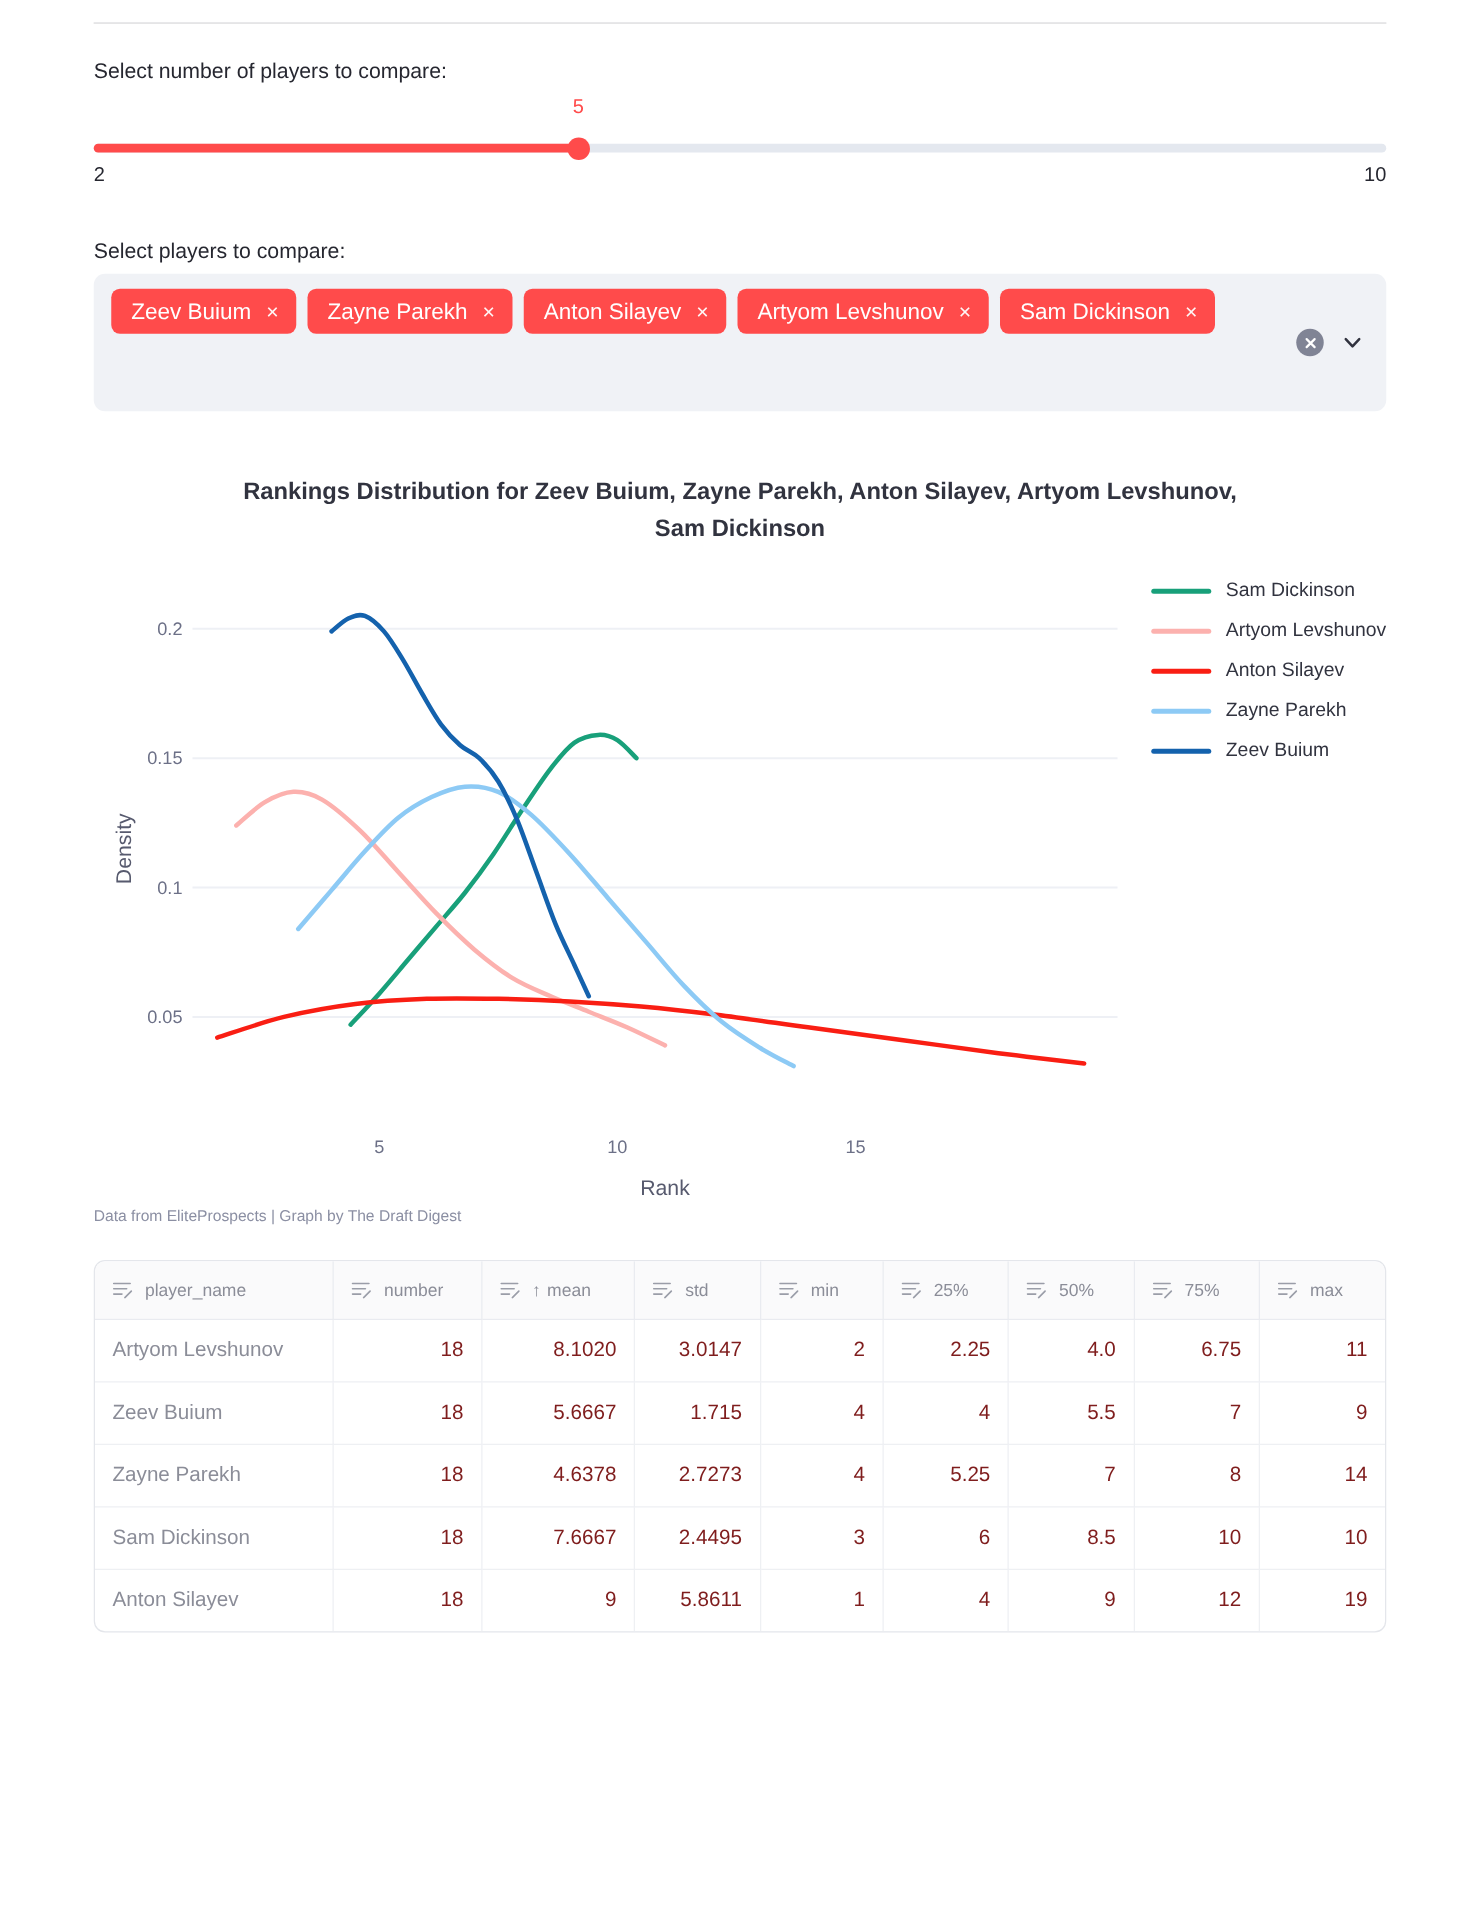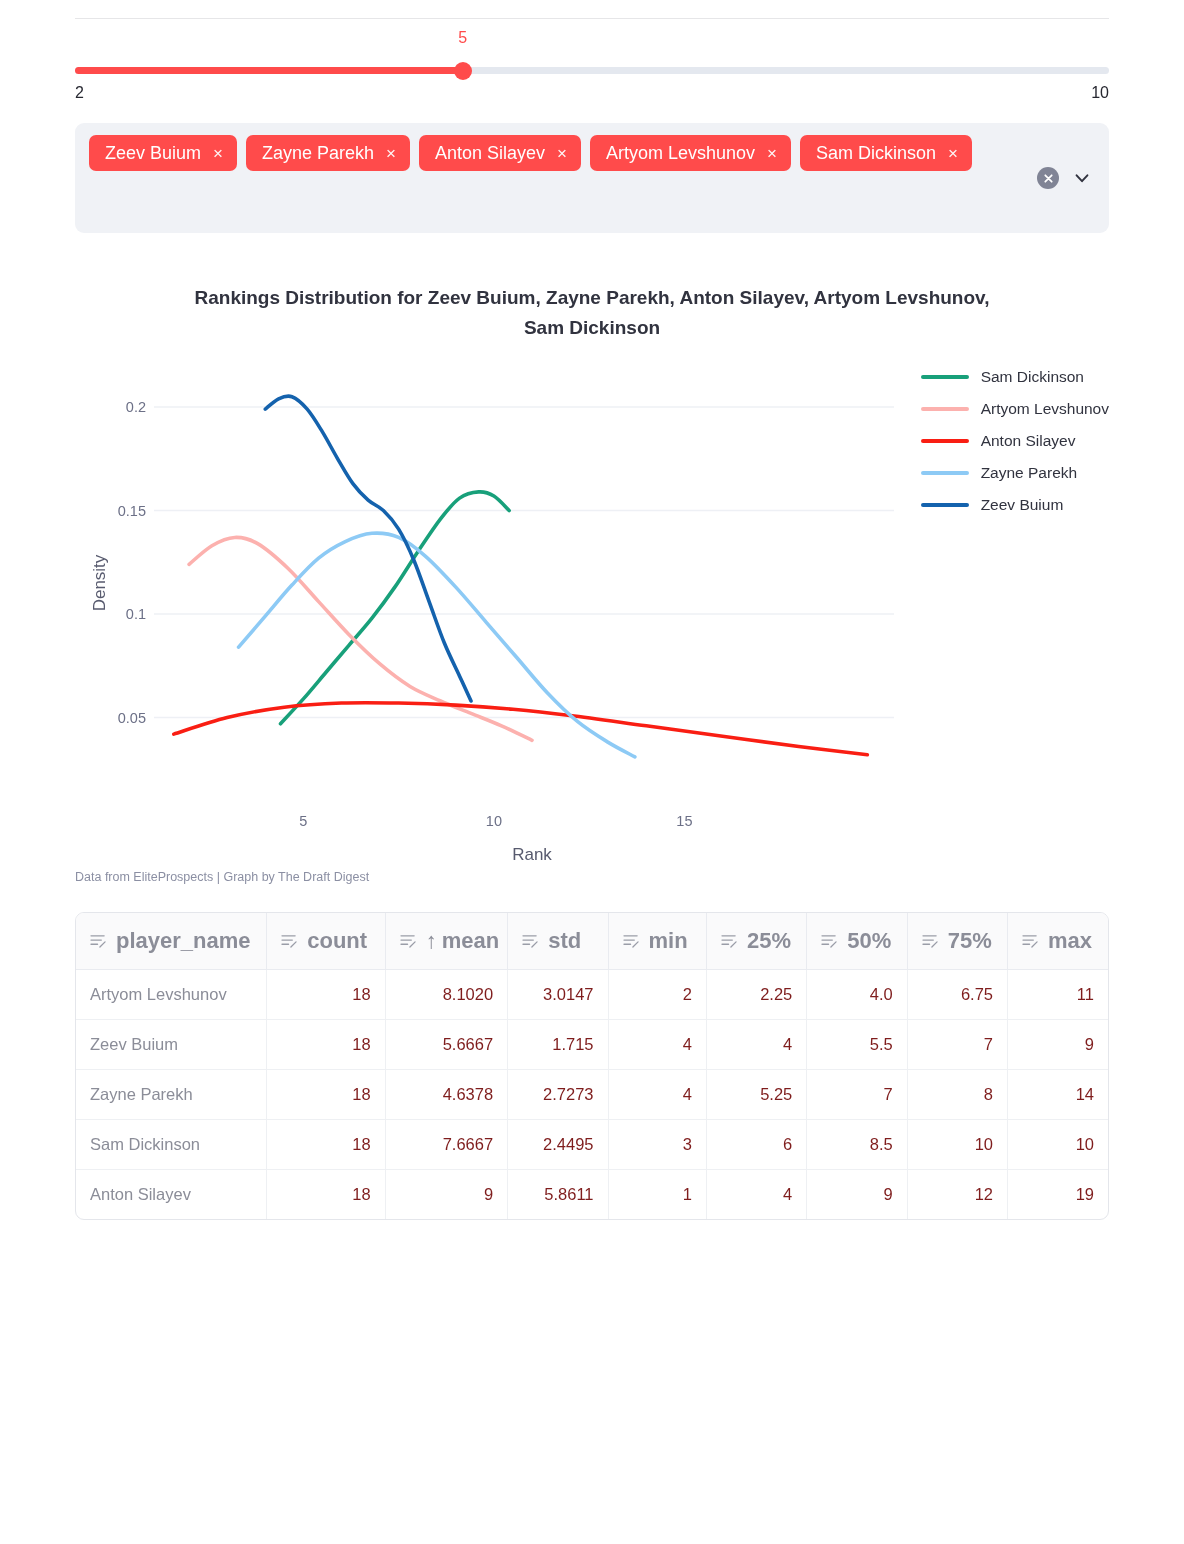--- a/index.html
+++ b/index.html
@@ -145,22 +145,22 @@
   .table-wrap {
     margin-top: 28px;
     border: 1px solid #e4e6eb;
     border-radius: 9px;
     overflow: hidden;
     background: #fff;
   }
   table { width: 100%; border-collapse: collapse; table-layout: fixed; }
   thead th {
     background: #fafafb;
-    font-weight: 700;
-    font-size: 22px;
+    font-weight: 400;
+    font-size: 14px;
     color: #8b8d98;
     text-align: left;
     padding: 15px 14px;
     border-right: 1px solid #e9ebf0;
     border-bottom: 1px solid #e9ebf0;
     white-space: nowrap;
   }
   thead th:last-child { border-right: none; }
   thead th .hcell { display: flex; align-items: center; gap: 9px; }
   thead th.num .hcell { }
@@ -189,32 +189,34 @@
 </style>
 </head>
 <body>
 
 <div class="page">
 
   <div class="top-divider"></div>
 
   <div class="tabs-underline"></div>
 
+  <div class="field-label">Select number of players to compare:</div>
   <div class="slider-wrap">
     <div class="slider-value" id="slider-value" style="left: 37.5%;">5</div>
     <div class="slider-track">
       <div class="slider-fill" id="slider-fill" style="width: 37.5%;"></div>
     </div>
     <div class="slider-thumb" id="slider-thumb" style="left: 37.5%;"></div>
     <div class="slider-minmax">
       <span>2</span>
       <span>10</span>
     </div>
   </div>
 
+  <div class="field-label">Select players to compare:</div>
   <div class="ms-box">
     <div class="ms-tags" id="ms-tags">
         <div class="tag">
           <span>Zeev Buium</span>
           <span class="tag-x">×</span>
         </div>
         <div class="tag">
           <span>Zayne Parekh</span>
           <span class="tag-x">×</span>
         </div>
@@ -310,21 +312,21 @@
               </div>
             </th>
             <th class="c-count num">
               <div class="hcell">
                 <span class="col-icon">
                   <svg width="17" height="15" viewBox="0 0 18 16">
                     <path d="M1 3 H15 M1 7.5 H12 M1 12 H8" stroke="#9a9da8" stroke-width="1.4" stroke-linecap="round"></path>
                     <path d="M16 9.5 L10.5 15" stroke="#9a9da8" stroke-width="1.4" stroke-linecap="round"></path>
                   </svg>
                 </span>
-                <span>count</span>
+                <span>number</span>
               </div>
             </th>
             <th class="c-mean num">
               <div class="hcell">
                 <span class="col-icon">
                   <svg width="17" height="15" viewBox="0 0 18 16">
                     <path d="M1 3 H15 M1 7.5 H12 M1 12 H8" stroke="#9a9da8" stroke-width="1.4" stroke-linecap="round"></path>
                     <path d="M16 9.5 L10.5 15" stroke="#9a9da8" stroke-width="1.4" stroke-linecap="round"></path>
                   </svg>
                 </span>

